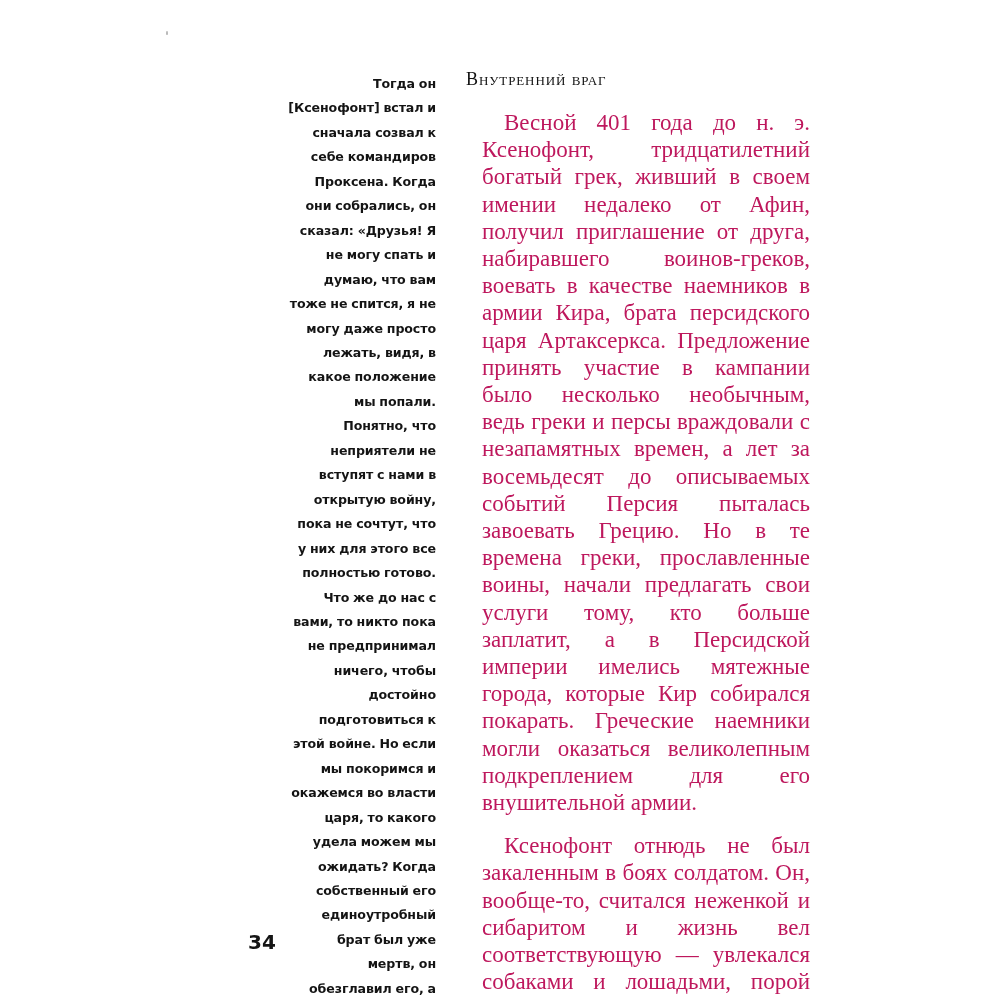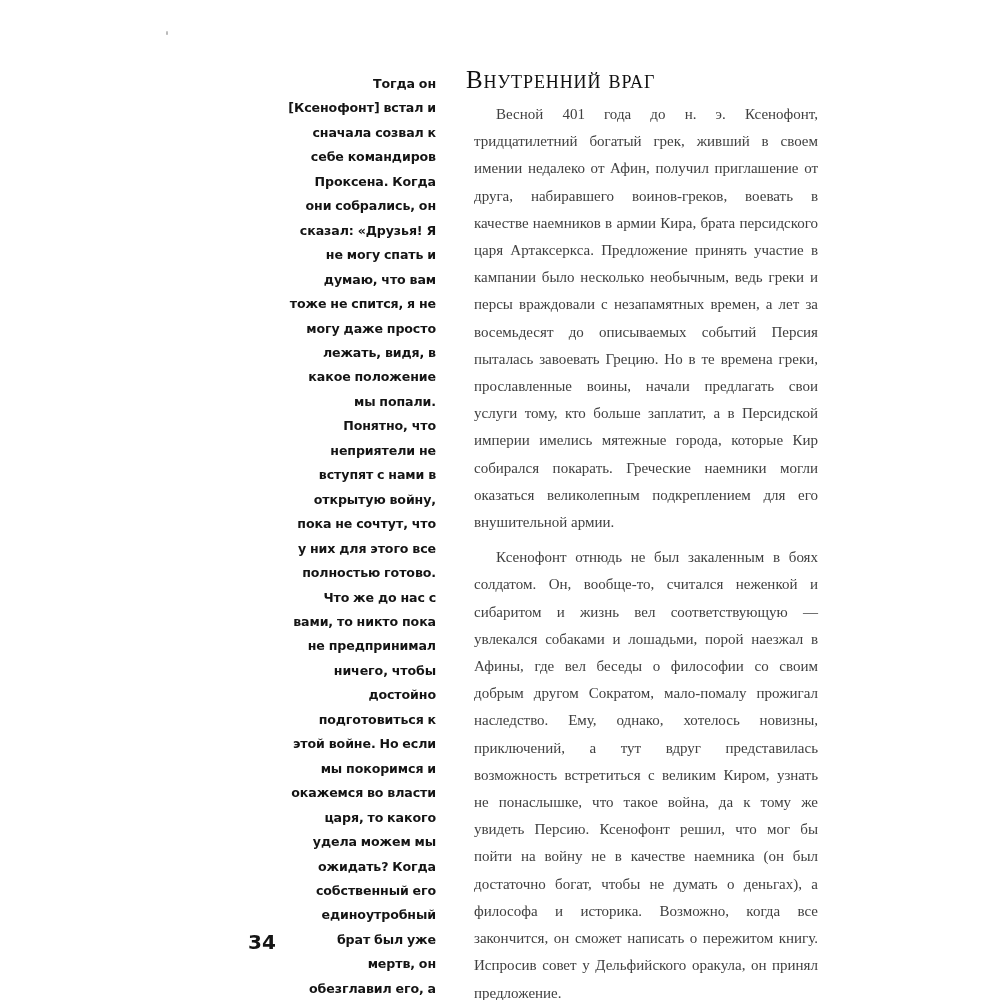--- a/index.html
+++ b/index.html
@@ -54,38 +54,38 @@
   
   .main-col {
     position: absolute;
     left: 466px;
     top: 66px;
     width: 360px;
   }
 
   .chapter-heading {
     font-family: "Liberation Serif", serif;
-    font-size: 25px;
+    font-size: 18px;
     line-height: 27px;
     font-variant: small-caps;
     letter-spacing: 0.9px;
     color: #111111;
     margin: 0 0 7px 0;
     font-weight: 400;
     white-space: nowrap;
   }
 
   .body-par {
-    margin: 8px;
+    margin: 16px;
     font-family: "Liberation Serif", serif;
-    font-size: 15px;
+    font-size: 23px;
     line-height: 27.2px;
     text-align: justify;
     text-justify: inter-word;
-    color: #404040;
+    color: #be185d;
     hyphens: manual;
     -webkit-hyphens: manual;
   }
   .body-par + .body-par {
     margin-top: 0;
   }
   .body-par.indent {
     text-indent: 22px;
   }
 

